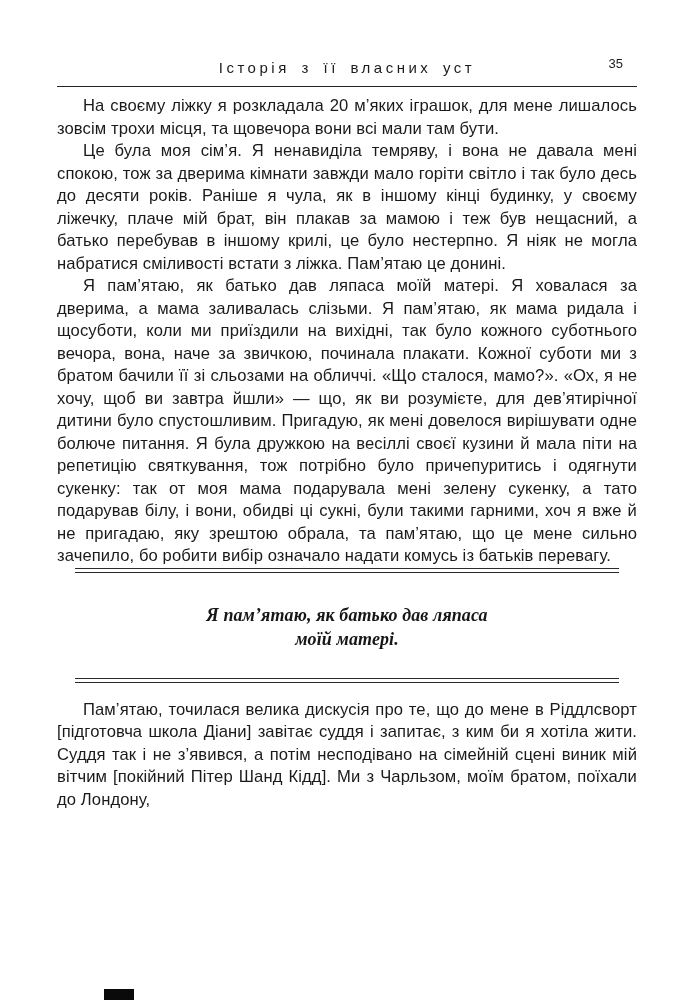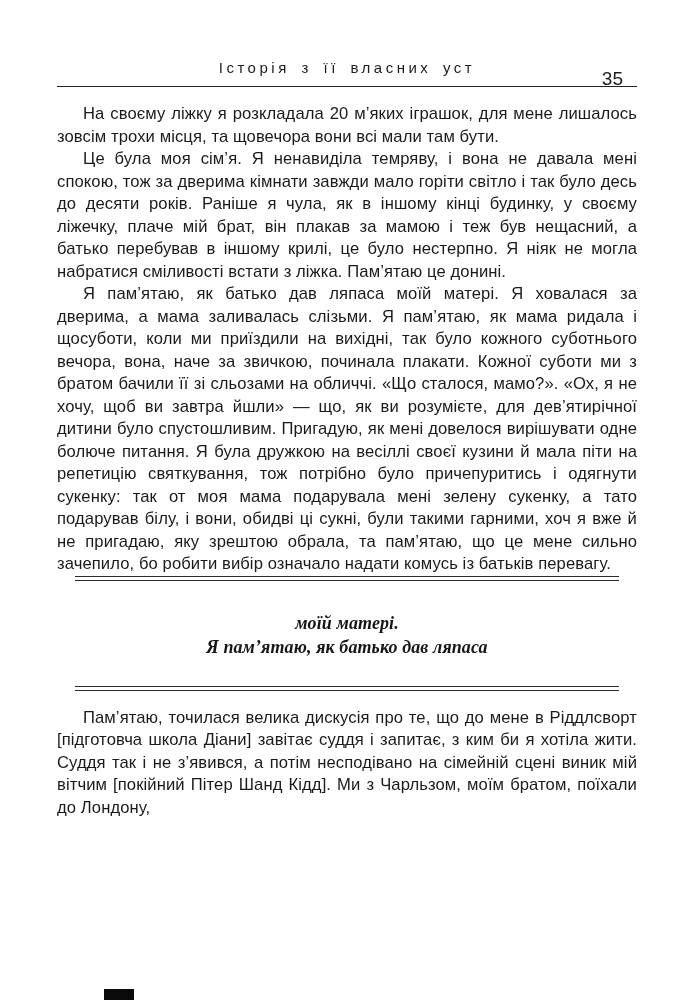--- a/index.html
+++ b/index.html
@@ -26,31 +26,31 @@
     text-align: center;
     font-size: 15px;
     letter-spacing: 3.5px;
     word-spacing: 4px;
     color: #1c1c1c;
     padding-top: 3px;
   }
   .page-number {
     position: absolute;
     right: 14px;
-    top: 12px;
-    font-size: 19px;
+    top: 0;
+    font-size: 13px;
     color: #1c1c1c;
   }
   .header-rule {
     border: none;
     border-top: 1.8px solid #222222;
     margin: 4px 0 0 0;
   }
   .text-block {
-    margin-top: 16px;
+    margin-top: 8px;
     font-size: 16.6px;
     line-height: 22.5px;
     text-align: justify;
     letter-spacing: 0.1px;
   }
   .text-block p {
     margin: 0;
     text-indent: 26px;
   }
   .pullquote {
@@ -91,22 +91,22 @@
 
   <hr class="header-rule">
 
   <main class="text-block">
     <p>На своєму ліжку я розкладала 20 м’яких іграшок, для мене лишалось зовсім трохи місця, та щовечора вони всі мали там бути.</p>
     <p>Це була моя сім’я. Я ненавиділа темряву, і вона не давала мені спокою, тож за дверима кімнати завжди мало горіти світло і так було десь до десяти років. Раніше я чула, як в іншому кінці будинку, у своєму ліжечку, плаче мій брат, він плакав за мамою і теж був нещасний, а батько перебував в іншому крилі, це було нестерпно. Я ніяк не могла набратися сміливості встати з ліжка. Пам’ятаю це донині.</p>
     <p>Я пам’ятаю, як батько дав ляпаса моїй матері. Я ховалася за дверима, а мама заливалась слізьми. Я пам’ятаю, як мама ридала і щосуботи, коли ми приїздили на вихідні, так було кожного суботнього вечора, вона, наче за звичкою, починала плакати. Кожної суботи ми з братом бачили її зі сльозами на обличчі. «Що сталося, мамо?». «Ох, я не хочу, щоб ви завтра йшли» — що, як ви розумієте, для дев’ятирічної дитини було спустошливим. Пригадую, як мені довелося вирішувати одне болюче питання. Я була дружкою на весіллі своєї кузини й мала піти на репетицію святкування, тож потрібно було причепуритись і одягнути сукенку: так от моя мама подарувала мені зелену сукенку, а тато подарував білу, і вони, обидві ці сукні, були такими гарними, хоч я вже й не пригадаю, яку зрештою обрала, та пам’ятаю, що це мене сильно зачепило, бо робити вибір означало надати комусь із батьків перевагу.</p>
 
     <div class="rule-double"></div>
     <div class="pullquote">
+      <div>Я пам’ятаю, як батько дав ляпаса</div>
       <div>моїй матері.</div>
-      <div>Я пам’ятаю, як батько дав ляпаса</div>
     </div>
     <div class="rule-double"></div>
 
     <p style="margin-top:16px">Пам’ятаю, точилася велика дискусія про те, що до мене в Ріддлсворт [підготовча школа Діани] завітає суддя і запитає, з ким би я хотіла жити. Суддя так і не з’явився, а потім несподівано на сімейній сцені виник мій вітчим [покійний Пітер Шанд Кідд]. Ми з Чарльзом, моїм братом, поїхали до Лондону,</p>
   </main>
 
   <div class="scan-mark"></div>
 </div>
 
 </body></html>

